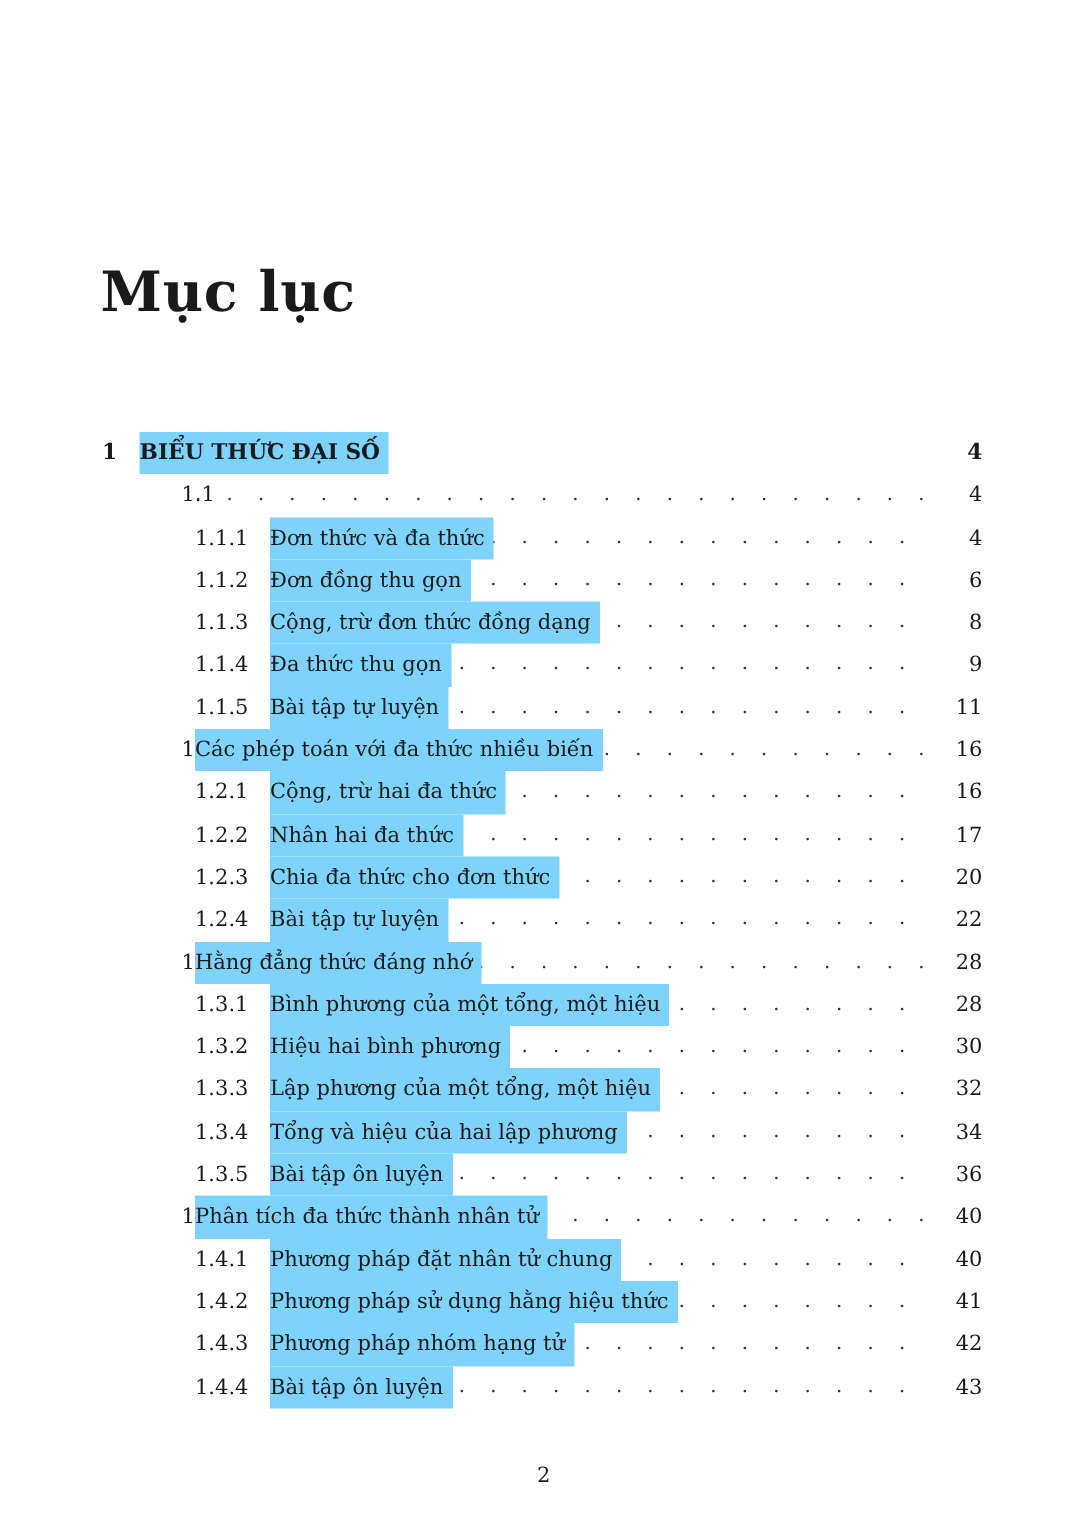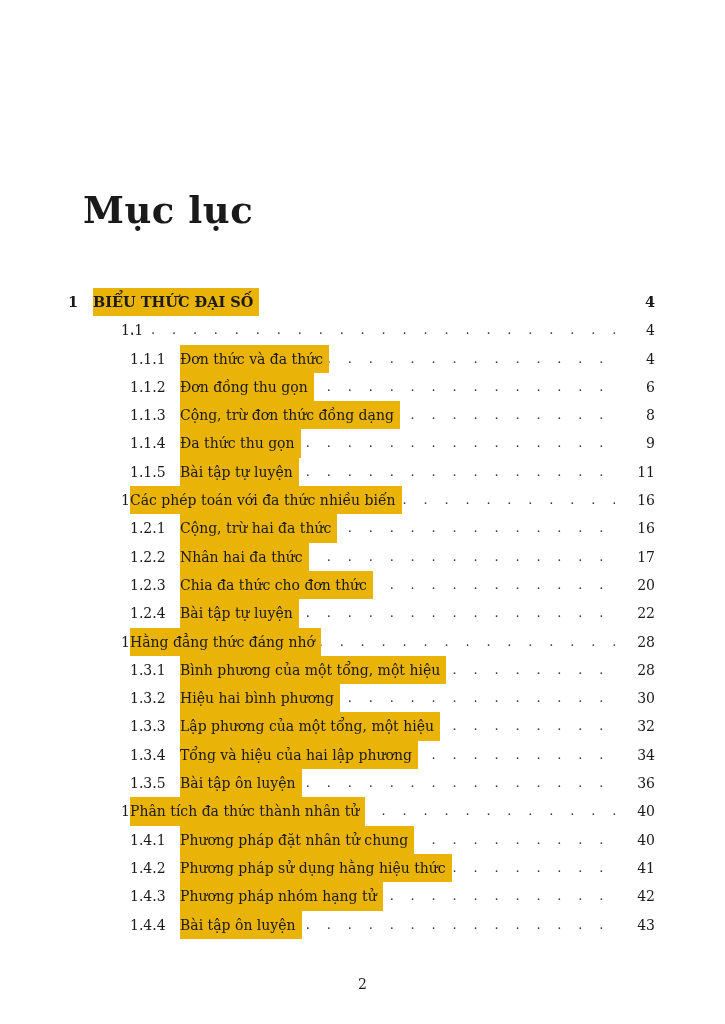--- a/index.html
+++ b/index.html
@@ -17,21 +17,21 @@
     }
     .page-title {
       position: absolute;
       left: 67px;
       top: 176px;
       font-family: "DejaVu Serif", serif;
       font-weight: bold;
       font-size: 37px;
       letter-spacing: 0.5px;
       line-height: 1;
-      margin: 16px;
+      margin: 0;
     }
     .toc {
       position: absolute;
       left: 0;
       top: 288px;
       width: 725px;
     }
     .toc-row {
       position: relative;
       height: 28.3px;
@@ -44,21 +44,21 @@
       font-size: 14.5px;
       height: 28.3px;
     }
     .toc-num {
       position: absolute;
       top: 0;
     }
     .toc-title {
       position: absolute;
       top: 0;
-      background: #eab308;
+      background: #7dd3fc;
       padding-right: 6px;
     }
     .toc-dots {
       position: absolute;
       top: 0;
       right: 106px;
       overflow: hidden;
       text-align: right;
       letter-spacing: 6.35px;
       color: #333;

